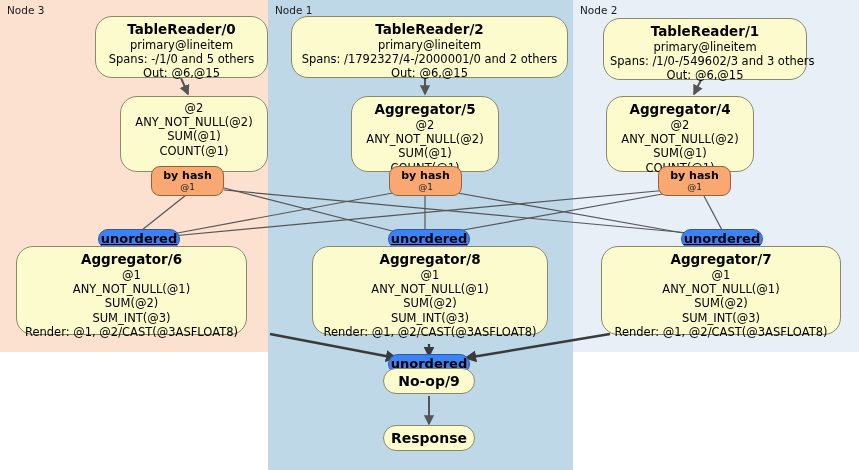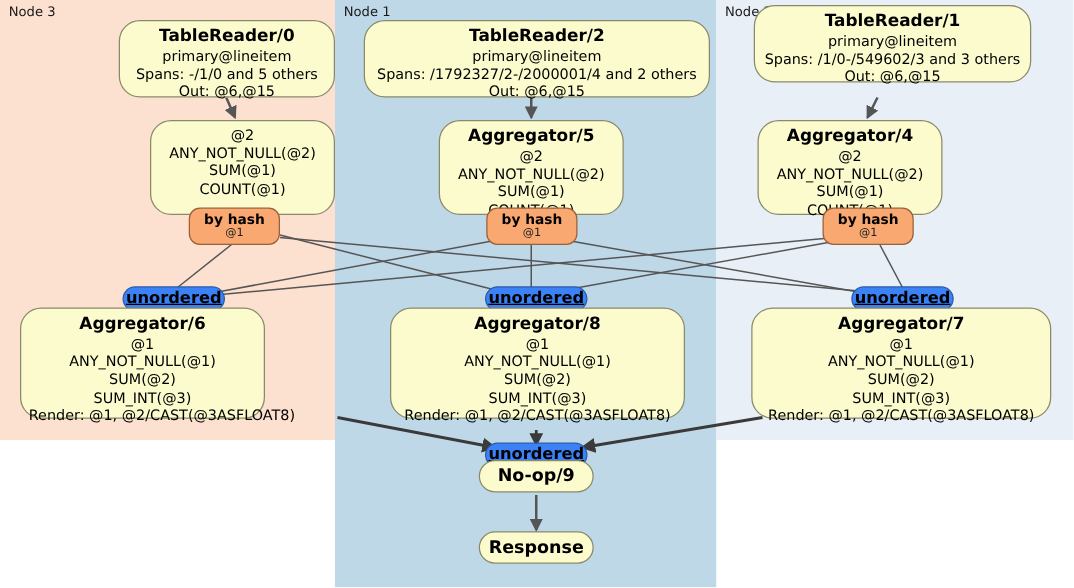--- a/index.html
+++ b/index.html
@@ -168,25 +168,25 @@
   <div class="proc" style="left:95px; top:16px; width:173px; height:62px;">
     <span class="title">TableReader/0</span>
     <span class="line">primary@lineitem</span>
     <span class="line">Spans: -/1/0 and 5 others</span>
     <span class="line">Out: @6,@15</span>
   </div>
 
   <div class="proc" style="left:291px; top:16px; width:277px; height:62px;">
     <span class="title">TableReader/2</span>
     <span class="line">primary@lineitem</span>
-    <span class="line">Spans: /1792327/2-/2000001/4 and 2 others</span>
+    <span class="line">Spans: /1792327/4-/2000001/0 and 2 others</span>
     <span class="line">Out: @6,@15</span>
   </div>
 
-  <div class="proc" style="left:603px; top:4px; width:222px; height:62px;">
+  <div class="proc" style="left:603px; top:18px; width:204px; height:62px;">
     <span class="title">TableReader/1</span>
     <span class="line">primary@lineitem</span>
     <span class="line">Spans: /1/0-/549602/3 and 3 others</span>
     <span class="line">Out: @6,@15</span>
   </div>
 
   <div class="proc" style="left:120px; top:96px; width:148px; height:76px;">
     <span class="line">@2</span>
     <span class="line">ANY_NOT_NULL(@2)</span>
     <span class="line">SUM(@1)</span>
@@ -229,21 +229,21 @@
   </div>
 
   <div class="badge unordered" style="left:388px; top:229px; width:82px; height:20px;">
     <span>unordered</span>
   </div>
 
   <div class="badge unordered" style="left:681px; top:229px; width:82px; height:20px;">
     <span>unordered</span>
   </div>
 
-  <div class="proc" style="left:16px; top:246px; width:196px; height:89px;">
+  <div class="proc" style="left:16px; top:246px; width:231px; height:89px;">
     <span class="title">Aggregator/6</span>
     <span class="line">@1</span>
     <span class="line">ANY_NOT_NULL(@1)</span>
     <span class="line">SUM(@2)</span>
     <span class="line">SUM_INT(@3)</span>
     <span class="line">Render: @1, @2/CAST(@3ASFLOAT8)</span>
   </div>
 
   <div class="proc" style="left:312px; top:246px; width:236px; height:89px;">
     <span class="title">Aggregator/8</span>

